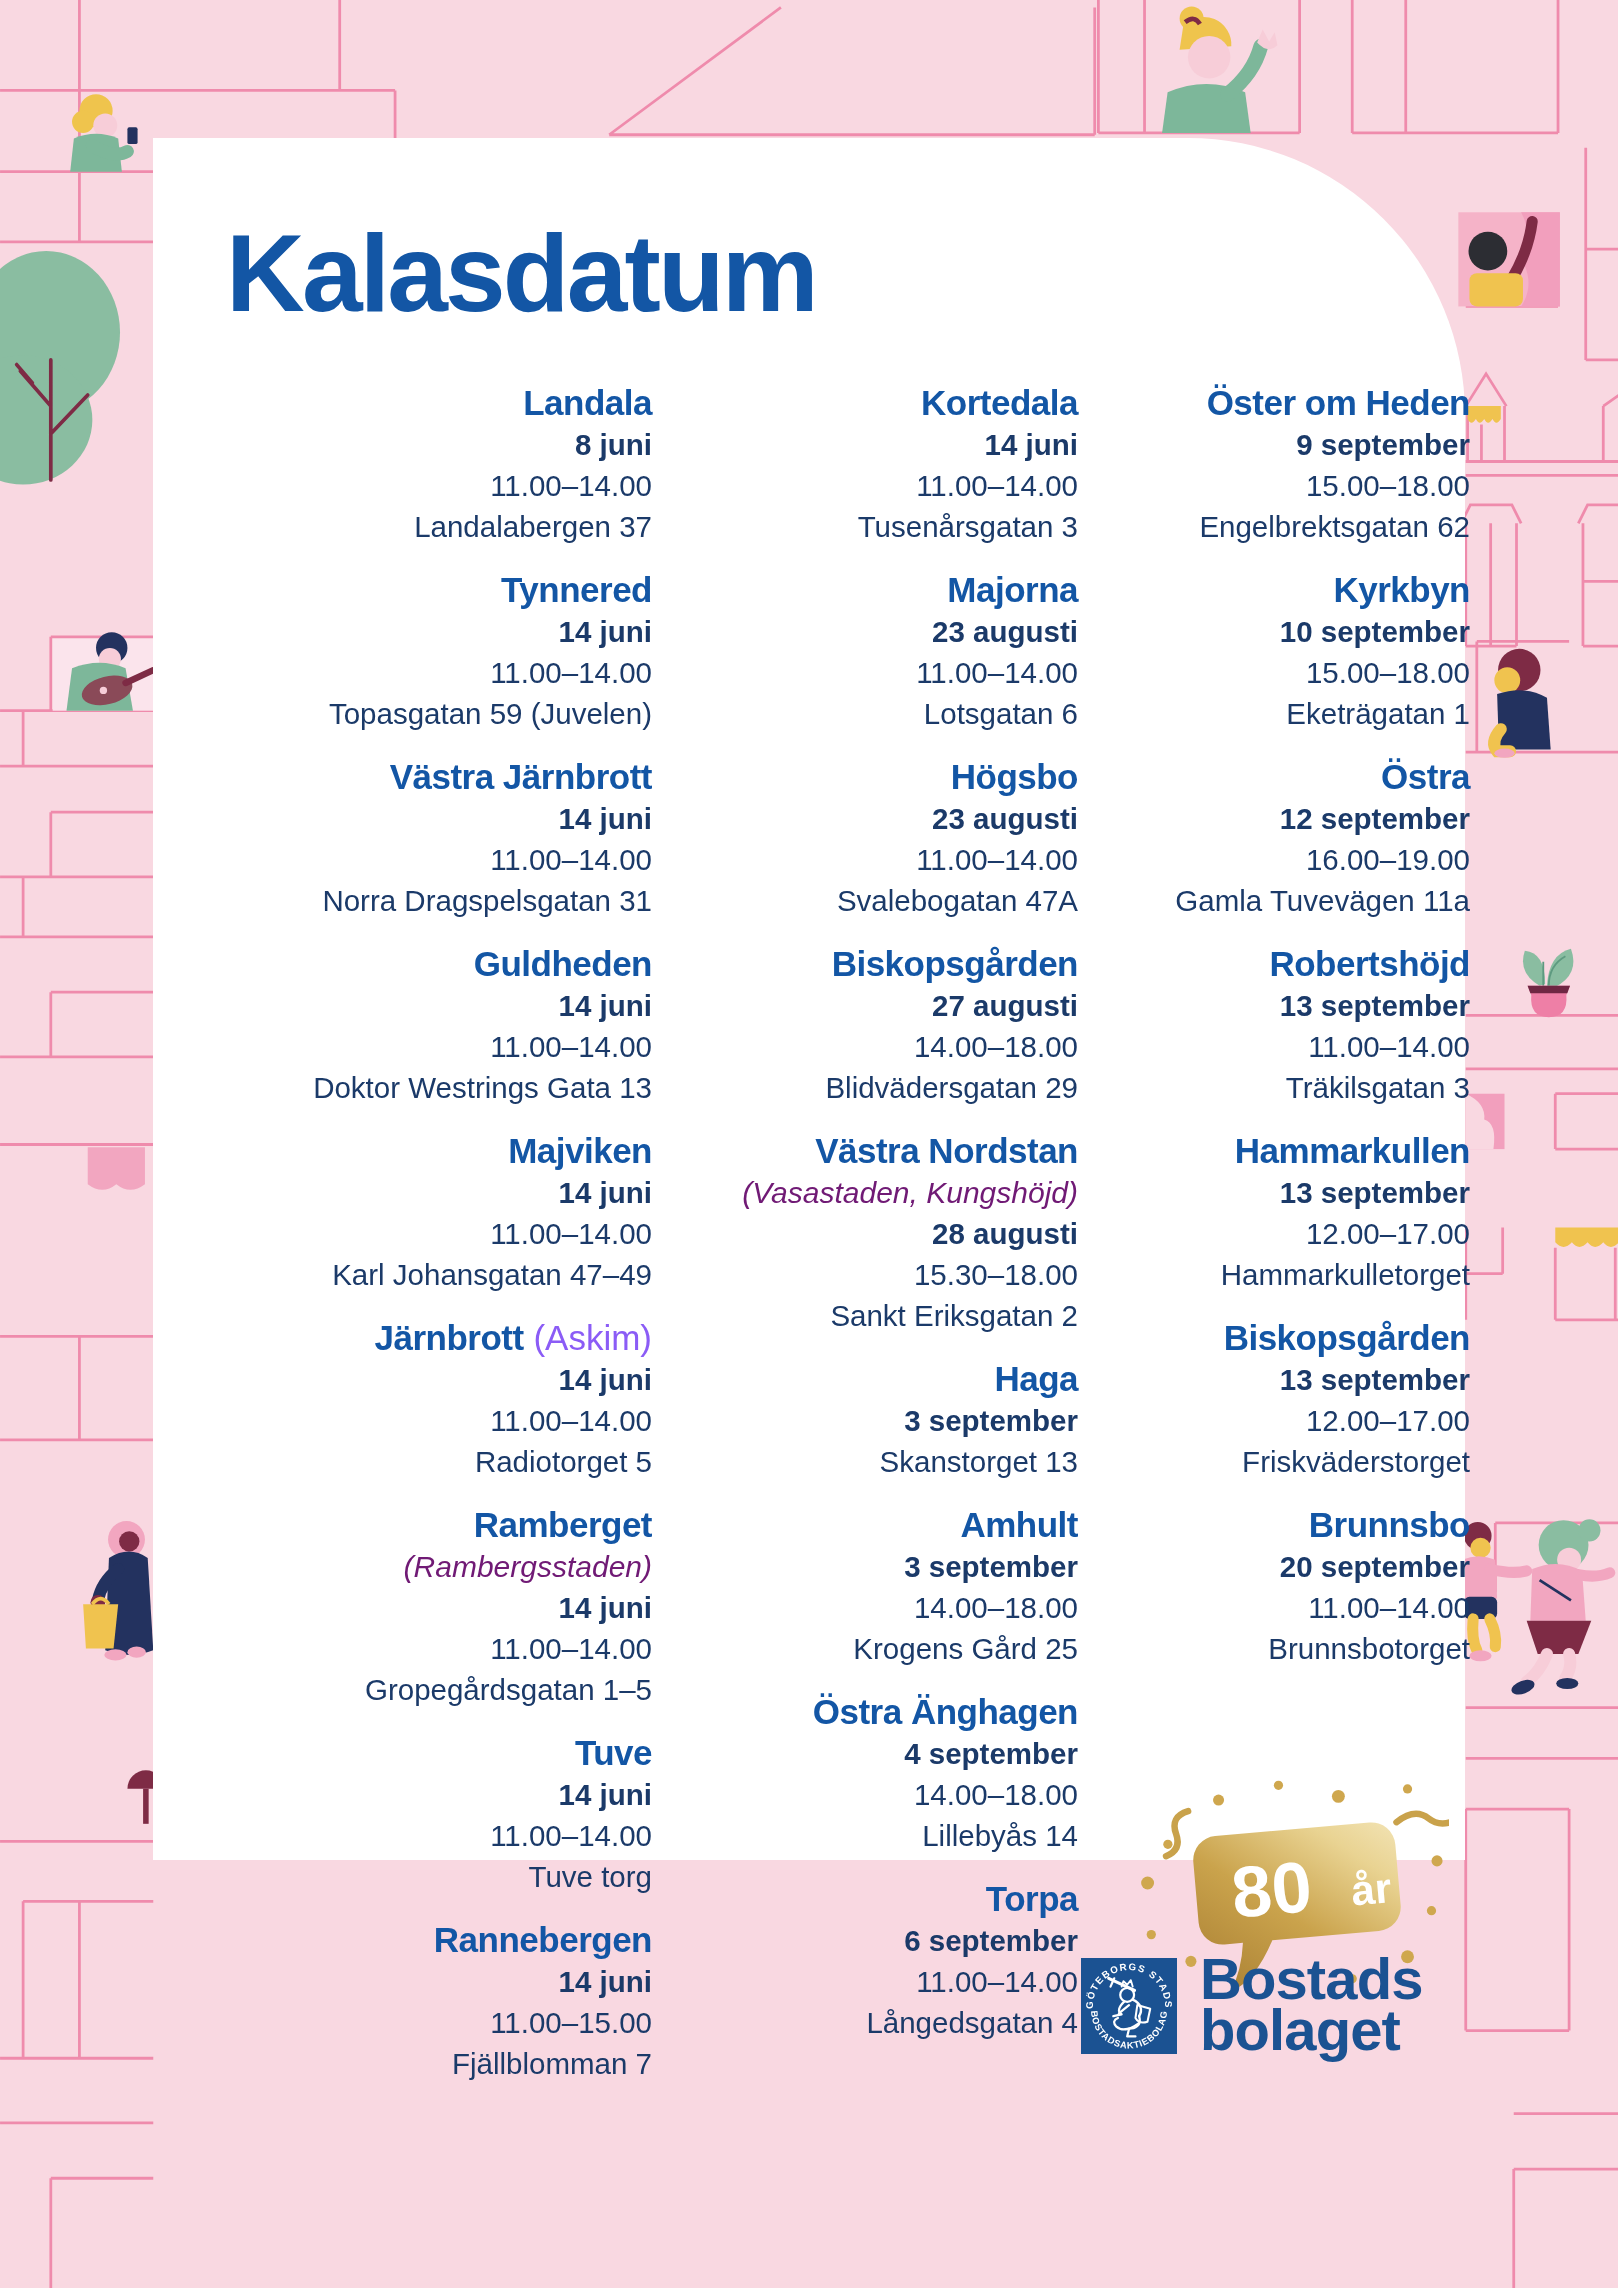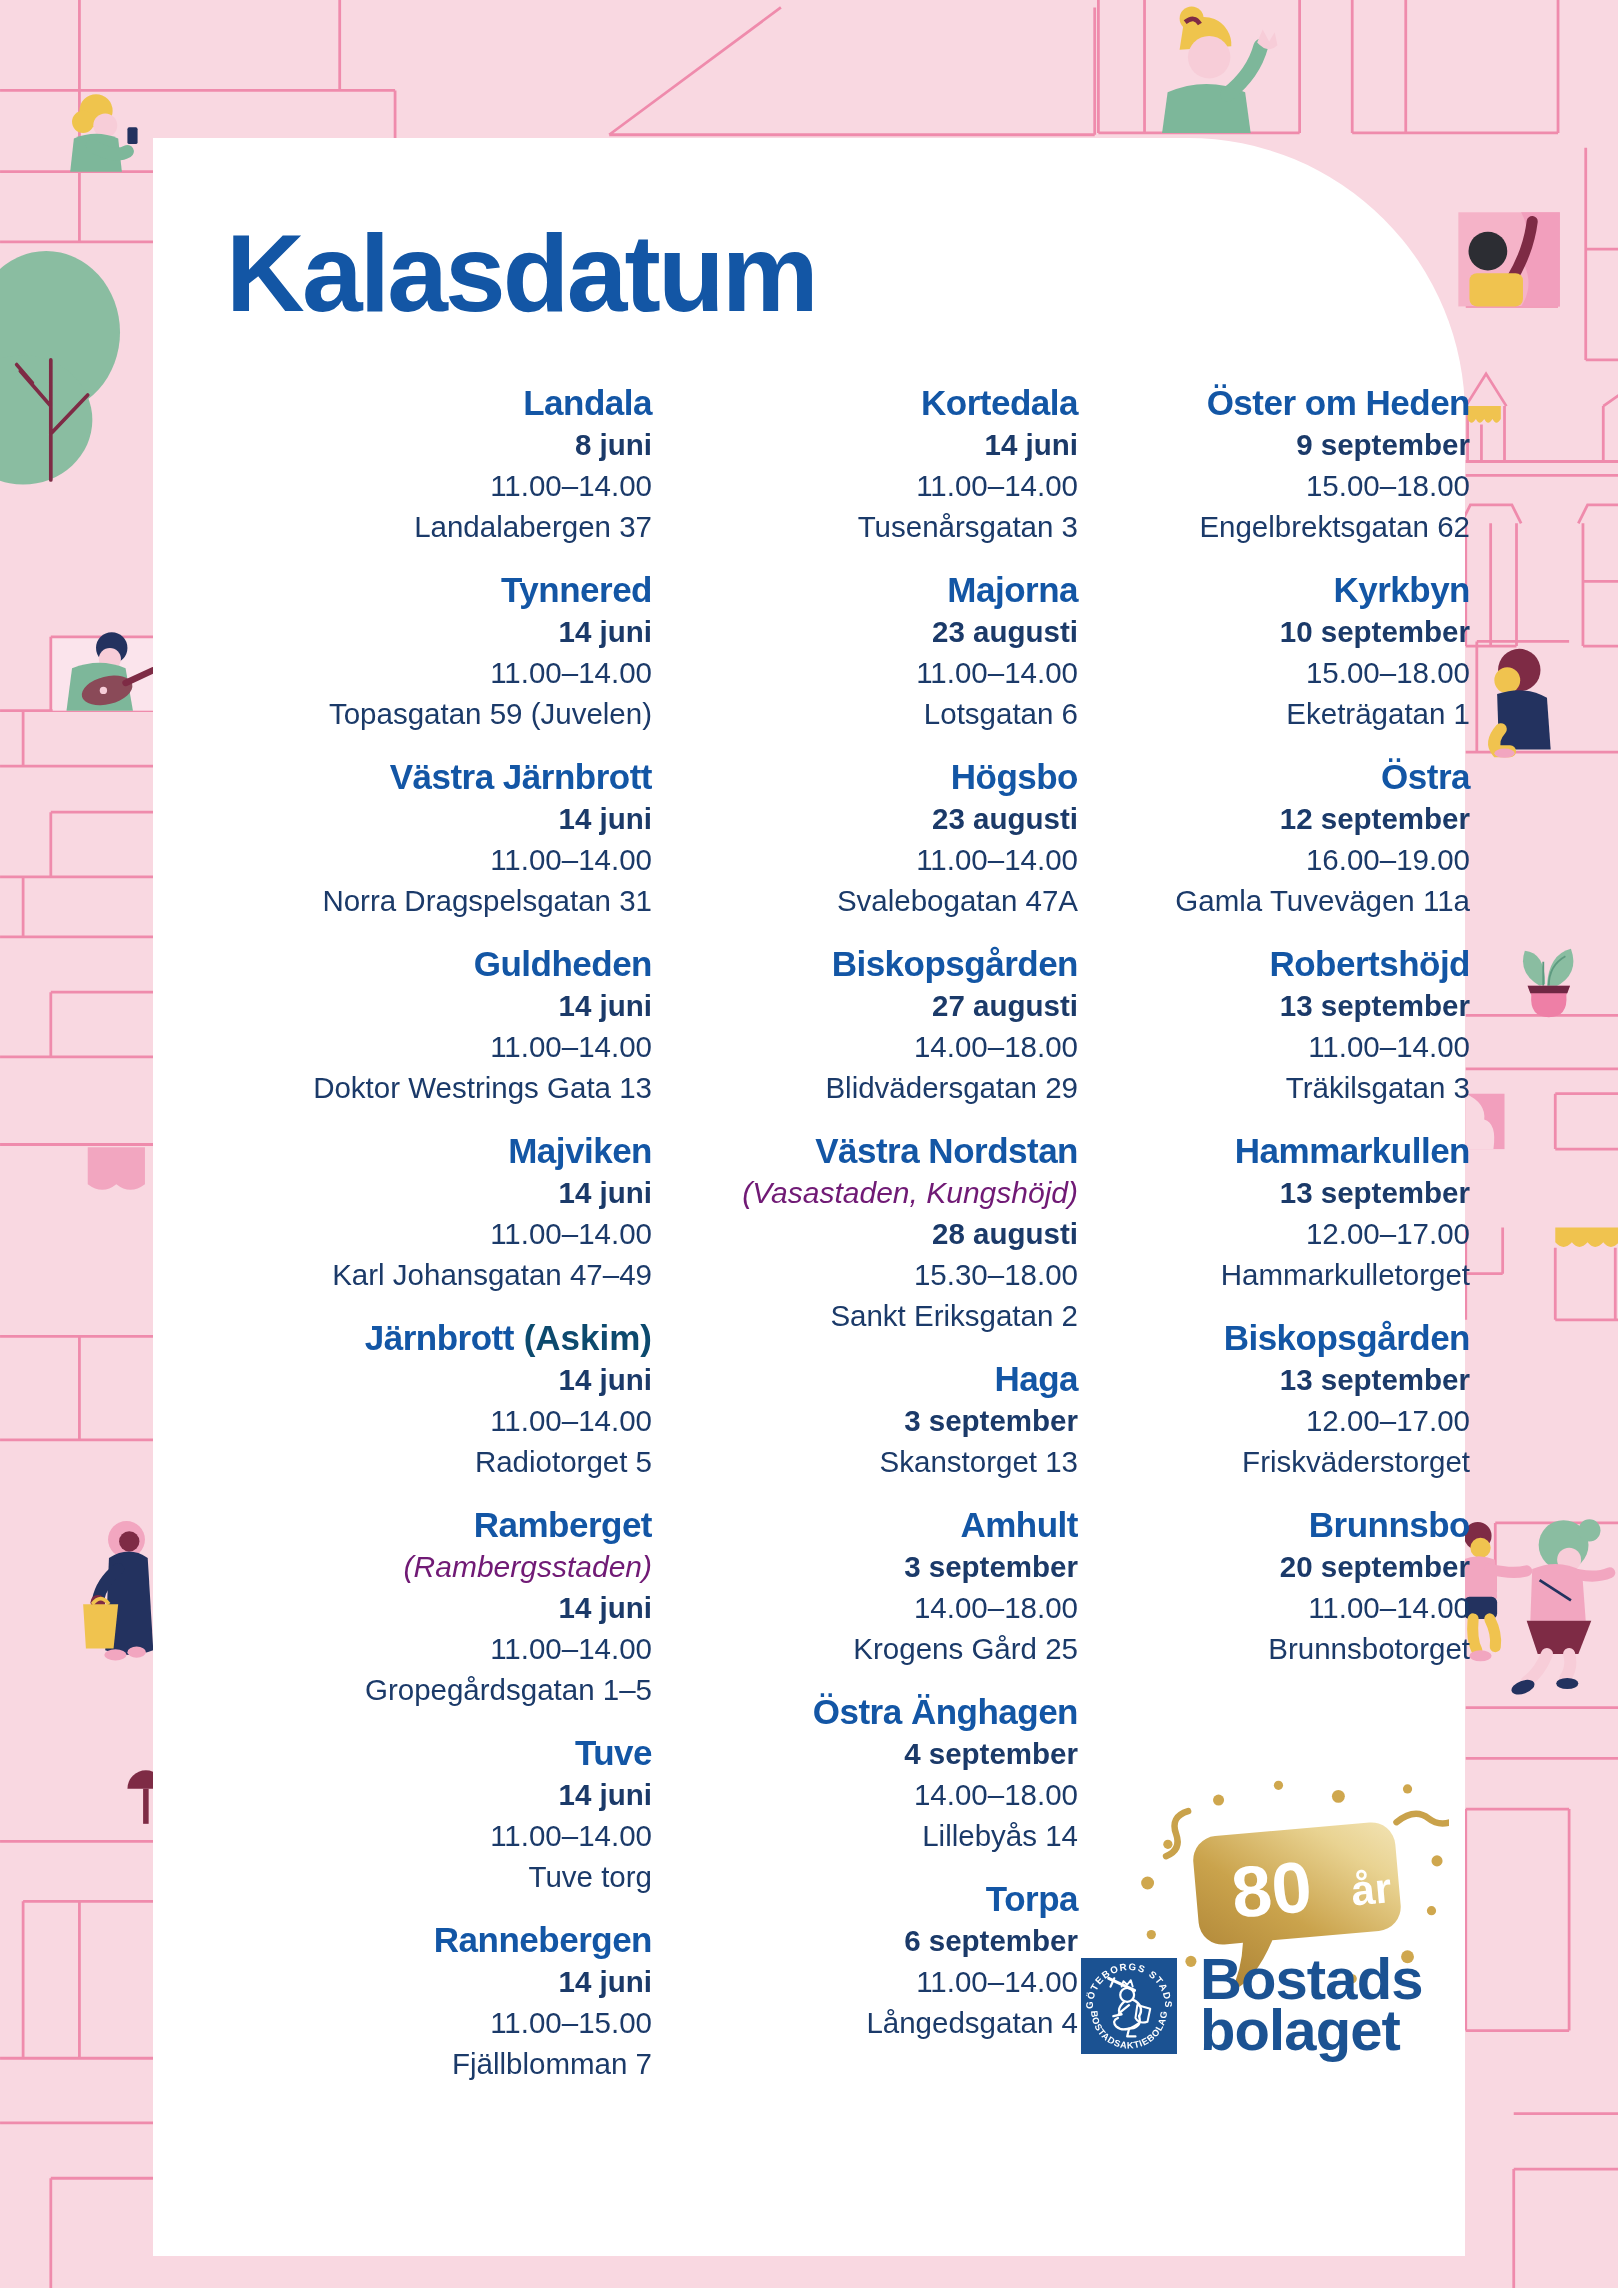--- a/index.html
+++ b/index.html
@@ -3,37 +3,37 @@
 <meta charset="utf-8">
 <style>
   html,body{margin:0;padding:0;}
   body{
     width:1619px;height:2289px;position:relative;overflow:hidden;
     background:#f9d8e1;
     font-family:"Liberation Sans", sans-serif;
   }
   .bg{position:absolute;left:0;top:0;width:1619px;height:2289px;}
   .card{
-    position:absolute;left:153px;top:138px;width:1312px;height:2118px;
+    position:absolute;left:153px;top:138px;width:1312px;height:1722px;
     background:#ffffff;border-top-right-radius:277px;
   }
   .card-inner{padding:81px 0 0 73px;position:relative;height:100%;box-sizing:border-box;}
   .title{
     font-size:109px;font-weight:800;line-height:1;letter-spacing:-2.8px;
     color:#1356a5;margin:0 0 54px 0;
   }
   .columns{display:flex;}
   .col{width:426px;flex:0 0 426px;}
   .col:last-child{flex:0 0 392px;width:392px;}
   .entry{margin-bottom:22px;text-align:right;}
   .entry .name{
     font-size:35px;font-weight:bold;line-height:42px;color:#1356a5;
     letter-spacing:-0.5px;
   }
-  .entry .name .suffix{font-weight:bold;color:#0c4a6e;letter-spacing:0;}
+  .entry .name .suffix{font-weight:normal;color:#8b5cf6;letter-spacing:0;}
   .entry .paren{font-size:30px;line-height:41px;color:#701a75;font-style:italic;}
   .entry .line{font-size:29.5px;line-height:41px;color:#1b3a69;}
   .entry .line.date{font-weight:bold;}
   .logo{position:absolute;left:886px;top:1634px;width:406px;height:443px;}
   .badge-svg{position:absolute;left:92px;top:0;width:318px;height:222px;}
   .crest-svg{position:absolute;left:42px;top:186px;width:96px;height:96px;}
   .wordmark{
     position:absolute;left:161px;top:181px;
     font-size:58px;font-weight:bold;line-height:51px;letter-spacing:-0.9px;
     color:#1b5292;

